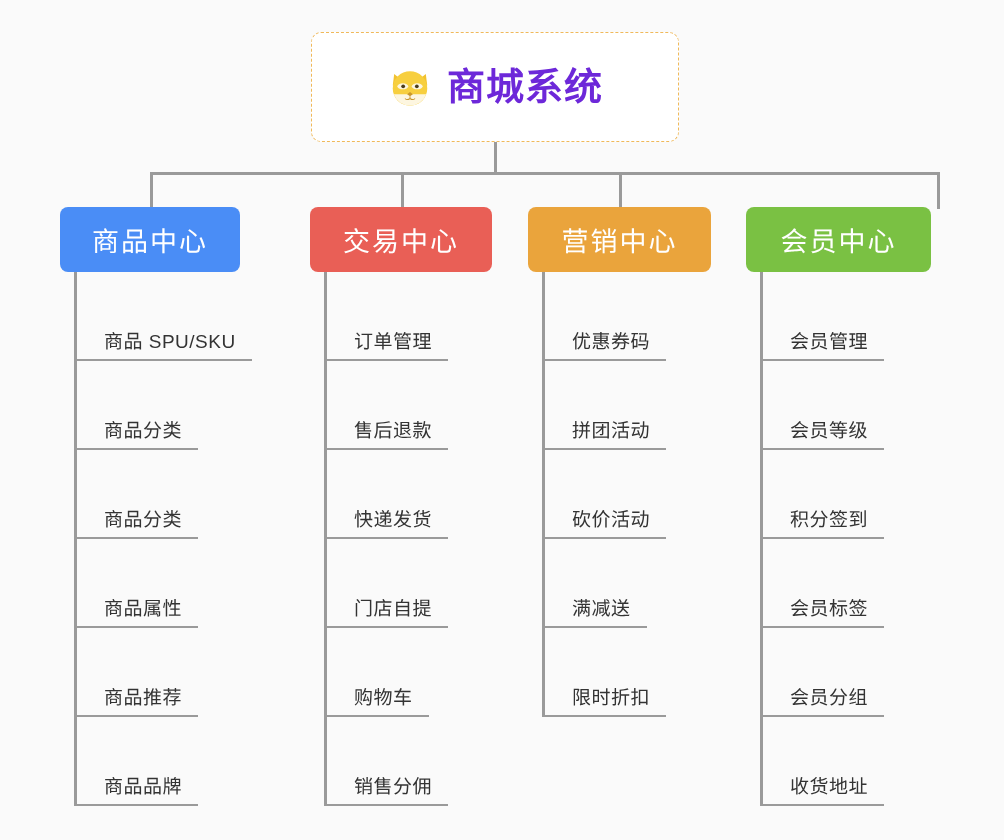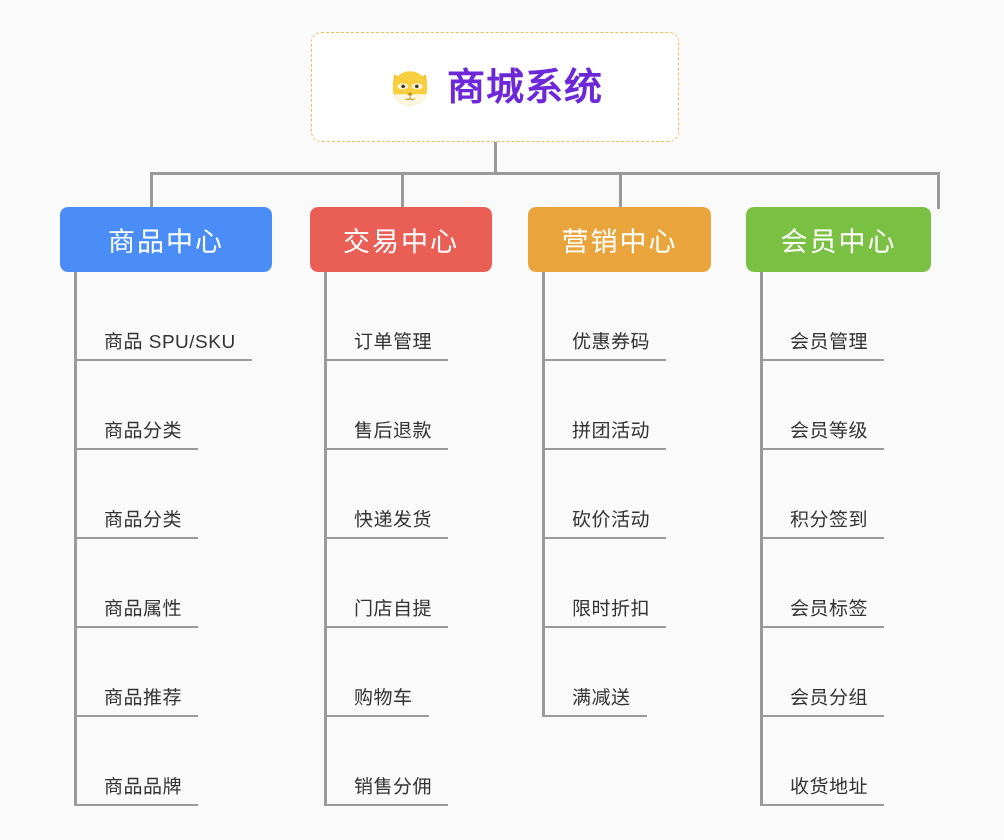--- a/index.html
+++ b/index.html
@@ -152,21 +152,21 @@
   <div class="edge v" style="left:494px; top:142px; height:33px;"></div>
 
   <div class="edge h" style="left:150px; top:172px; width:790px;"></div>
 
   <div class="edge v" style="left:150px; top:172px; height:37px;"></div>
   <div class="edge v" style="left:401px; top:172px; height:37px;"></div>
   <div class="edge v" style="left:619px; top:172px; height:37px;"></div>
   <div class="edge v" style="left:937px; top:172px; height:37px;"></div>
 
   <div class="column" style="left:60px; width:180px;">
-    <div class="cat-header" style="background:#4a8df6; width:212px;">
+    <div class="cat-header" style="background:#4a8df6; width:180px;">
       <span>商品中心</span>
     </div>
     <div class="leaf-list" style="margin-left:14px;">
       <div class="spine"></div>
       <div class="leaf">
         <div class="leaf-inner"><span class="leaf-label">商品 SPU/SKU</span></div>
       </div>
       <div class="leaf">
         <div class="leaf-inner"><span class="leaf-label">商品分类</span></div>
       </div>
@@ -221,24 +221,24 @@
       <div class="leaf">
         <div class="leaf-inner"><span class="leaf-label">优惠券码</span></div>
       </div>
       <div class="leaf">
         <div class="leaf-inner"><span class="leaf-label">拼团活动</span></div>
       </div>
       <div class="leaf">
         <div class="leaf-inner"><span class="leaf-label">砍价活动</span></div>
       </div>
       <div class="leaf">
+        <div class="leaf-inner"><span class="leaf-label">满减送</span></div>
+      </div>
+      <div class="leaf">
         <div class="leaf-inner"><span class="leaf-label">限时折扣</span></div>
-      </div>
-      <div class="leaf">
-        <div class="leaf-inner"><span class="leaf-label">满减送</span></div>
       </div>
     </div>
   </div>
 
   <div class="column" style="left:746px; width:185px;">
     <div class="cat-header" style="background:#7ac143; width:185px;">
       <span>会员中心</span>
     </div>
     <div class="leaf-list" style="margin-left:14px;">
       <div class="spine"></div>

